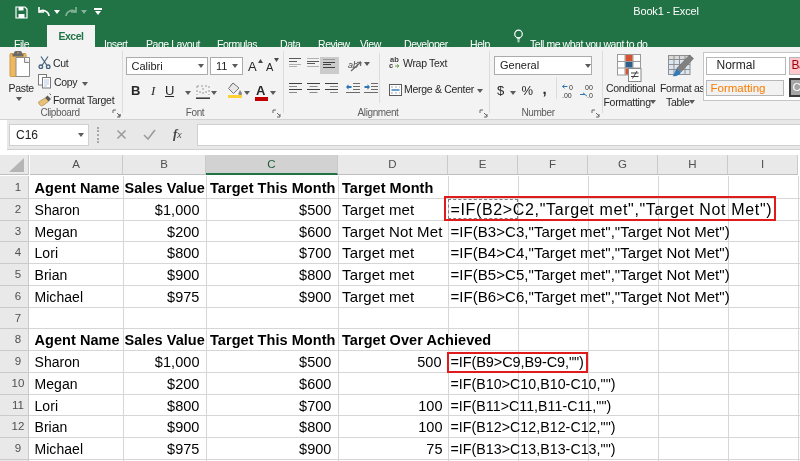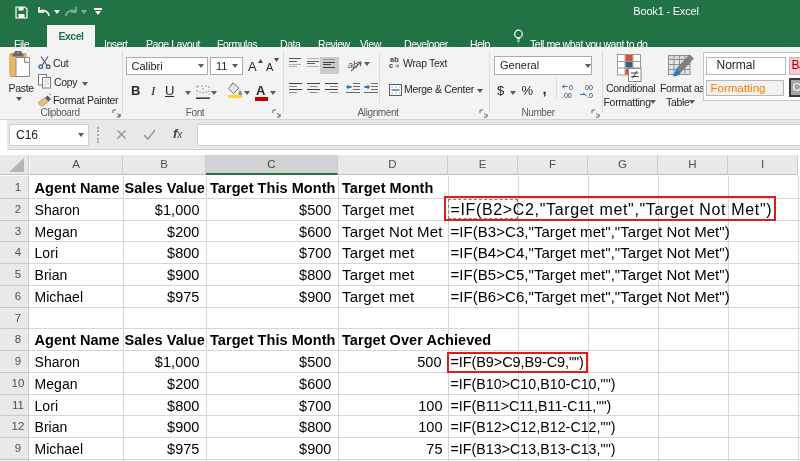--- a/index.html
+++ b/index.html
@@ -134,21 +134,21 @@
       <path d="M6 6 h5 M6 8 h5 M6 10 h5 M6 12 h3" stroke="#b8cce4" stroke-width="1"></path>
     </svg>
     <div class="rtext" style="left:54px;top:29px">Copy</div>
     <div class="darr" style="left:82px;top:35px"></div>
 
     <svg class="abs" style="left:37px;top:45px" width="15" height="15" viewBox="0 0 15 15">
       <path d="M8 6 L11.5 9.5 L14 7 L10.5 3.5 z" fill="#5a5a5a"></path>
       <path d="M1.5 10 L8 6 L11.5 9.5 L6 13.5 C4 14.5 2 13 1.5 10 z" fill="#e8c07a" stroke="#b39256" stroke-width="0.8"></path>
       <path d="M12.5 1.5 l1.5 1.5 M14.5 5 l0.5 0.5" stroke="#5a5a5a" stroke-width="1"></path>
     </svg>
-    <div class="rtext" style="left:53px;top:47px">Format Painter</div>
+    <div class="rtext" style="left:53px;top:47px">Format Target</div>
     <div class="glabel" style="left:30px;width:60px">Clipboard</div>
     <svg class="launcher" style="left:112px" width="10" height="10" viewBox="0 0 10 10">
       <path d="M1 1 h3 M1 1 v3 M8 5 v3 h-3 M5 4 l3 3 M8 7 v-2 M8 7 h-2" stroke="#666" stroke-width="1" fill="none"></path>
     </svg>
     <div class="rsep" style="left:122px"></div>
 
     <div class="combo" style="left:125.5px;top:10px;width:82.5px;height:18px;line-height:16px">Calibri</div>
     <div class="darr" style="left:198px;top:17px"></div>
     <div class="combo" style="left:210px;top:10px;width:33px;height:18px;line-height:16px">11</div>
     <div class="darr" style="left:232px;top:17px"></div>
@@ -306,21 +306,21 @@
   <div id="fbar" class="abs">
     <div id="namebox">C16</div>
     <div class="darr" style="left:71px;top:13px"></div>
     <div class="abs" style="left:90px;top:7px;width:0;height:16px;border-left:2px dotted #a8a8a8"></div>
     <svg class="abs" style="left:109px;top:9px" width="11" height="11" viewBox="0 0 11 11">
       <path d="M1.5 1.5 L9.5 9.5 M9.5 1.5 L1.5 9.5" stroke="#9b9b9b" stroke-width="1.6"></path>
     </svg>
     <svg class="abs" style="left:136px;top:9px" width="13" height="11" viewBox="0 0 13 11">
       <path d="M1 6 l4 4 L12 1" stroke="#9b9b9b" stroke-width="1.6" fill="none"></path>
     </svg>
-    <div class="abs" style="left:166px;top:6px;font-size:13px;font-style:italic;color:#444;font-family:Liberation Sans, sans-serif"><b>f</b><span style="font-size:10px">x</span></div>
+    <div class="abs" style="left:166px;top:6px;font-size:13px;font-style:italic;color:#444;font-family:Liberation Serif, serif"><b>f</b><span style="font-size:10px">x</span></div>
     <div id="finput"></div>
   </div>
 
   <div id="sheet" class="abs">
 
     <div class="abs" style="left:0;top:5px;width:29px;height:20px;background:#e9e9e9;border-right:1px solid #cacaca;border-bottom:1px solid #bfbfbf"></div>
     <svg class="abs" style="left:9px;top:8px" width="15" height="14" viewBox="0 0 15 14">
         <path d="M15 0 L15 14 L0 14 Z" fill="#b5b5b5"></path>
       </svg>
 

